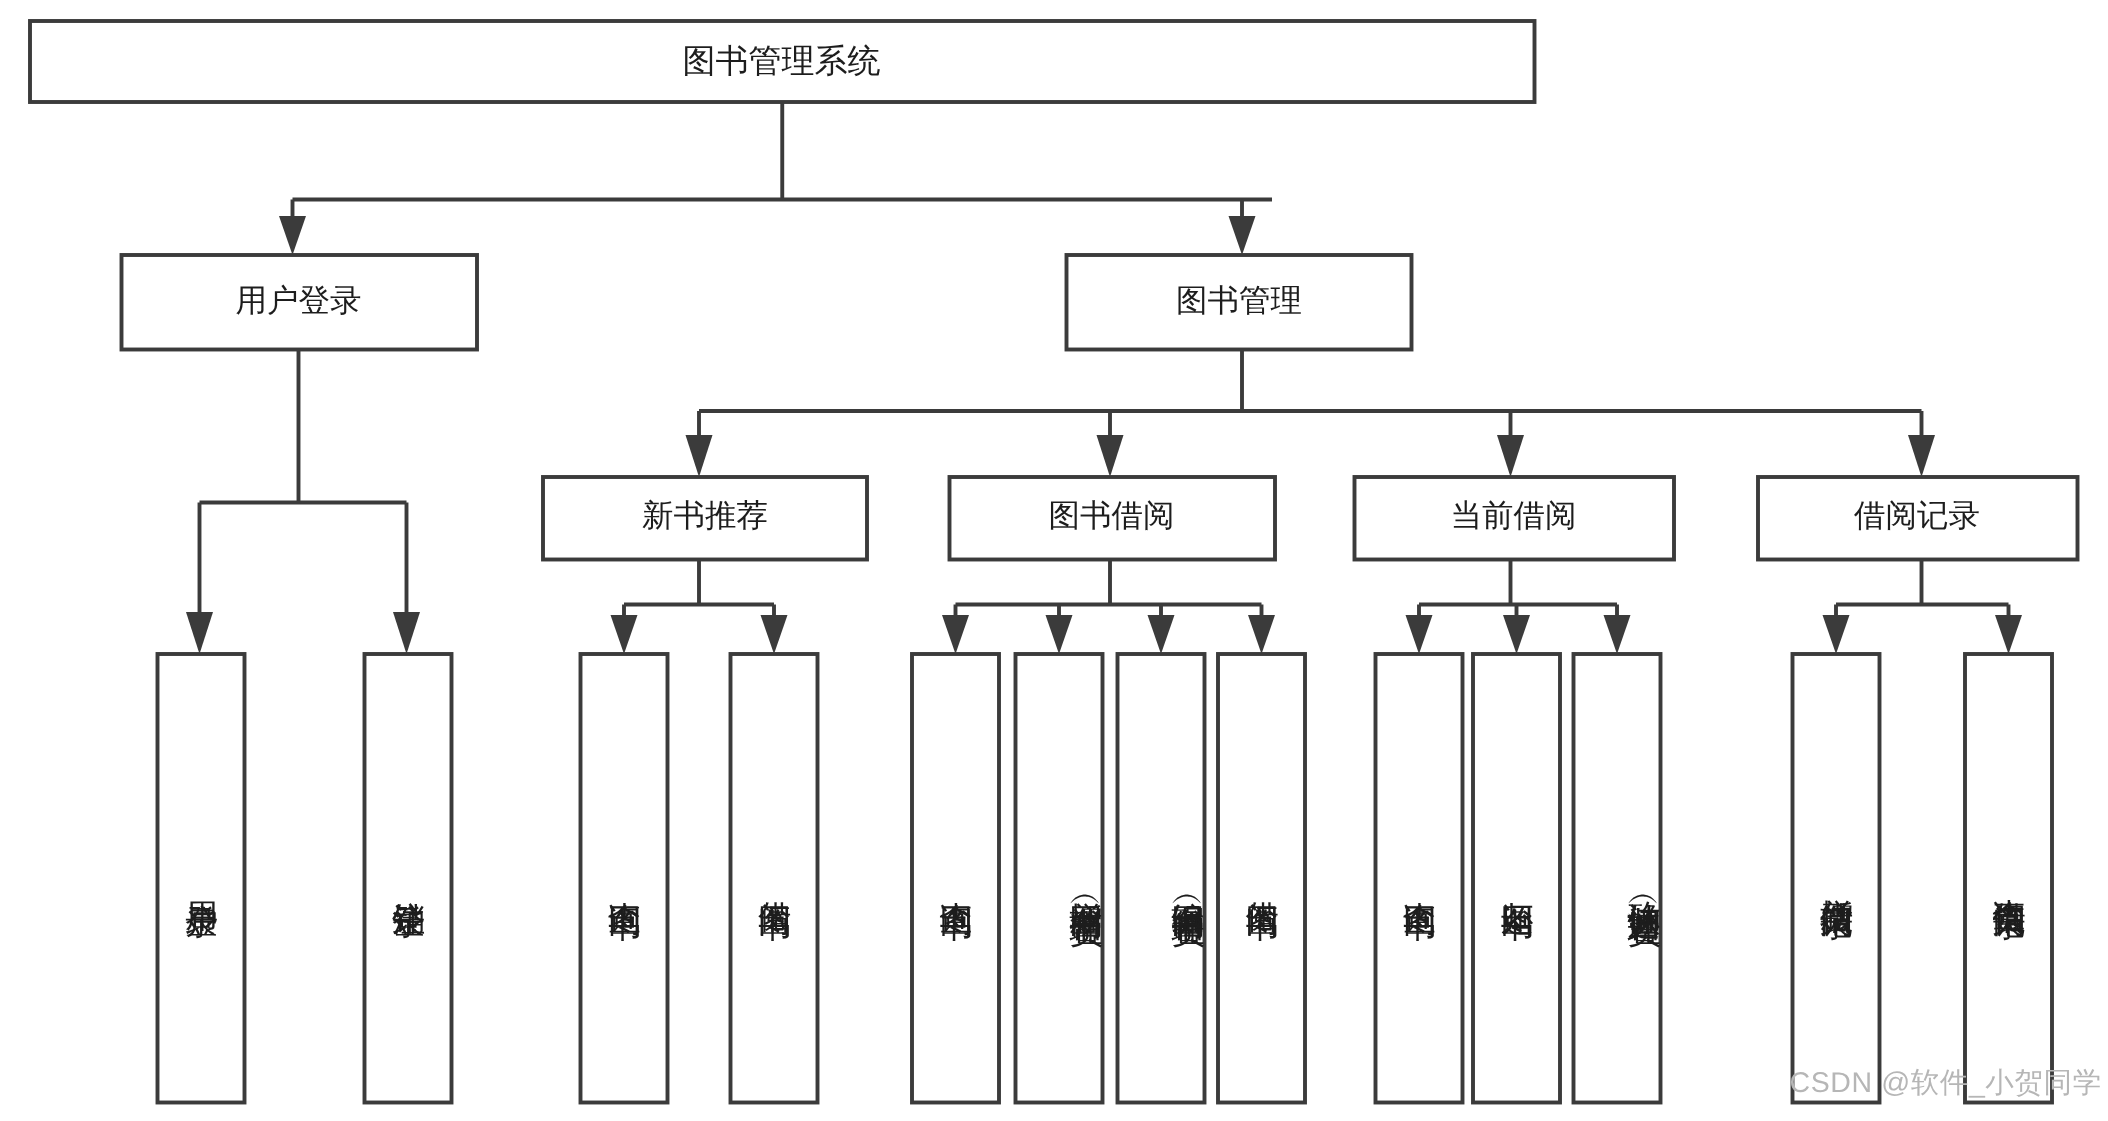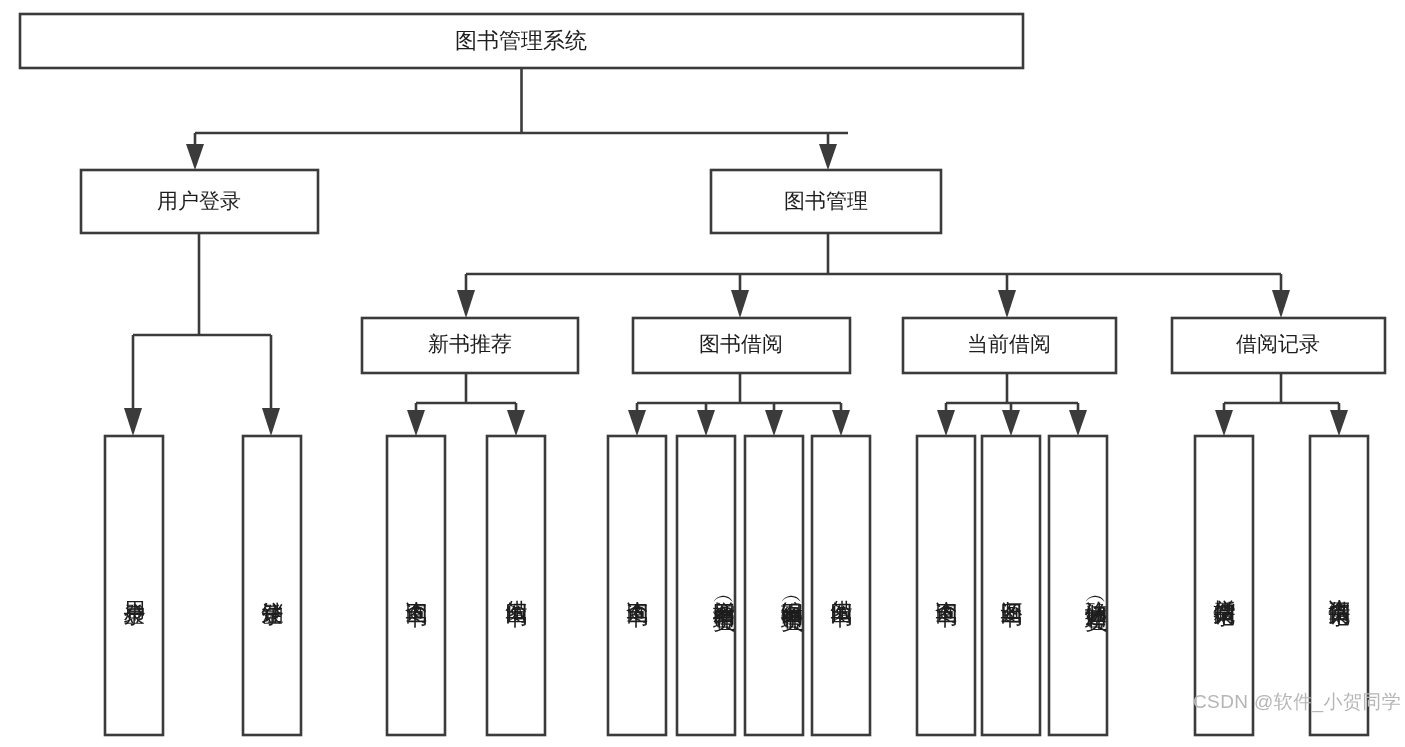--- a/index.html
+++ b/index.html
@@ -217,15 +217,15 @@
   <div class="leaf-text" style="left:745px; top:440px; width:58px; height:299px; display:flex; align-items:flex-start; justify-content:center;">编辑图书（管理员）</div>
   <div class="leaf-text" style="left:812px; top:436px; width:58px; height:299px; display:flex; align-items:center; justify-content:center;">借阅图书</div>
 
   <div class="leaf-text" style="left:917px; top:436px; width:58px; height:299px; display:flex; align-items:center; justify-content:center;">查询图书</div>
   <div class="leaf-text" style="left:982px; top:436px; width:58px; height:299px; display:flex; align-items:center; justify-content:center;">归还图书</div>
   <div class="leaf-text" style="left:1049px; top:440px; width:58px; height:299px; display:flex; align-items:flex-start; justify-content:center;">确认归还（管理员）</div>
 
   <div class="leaf-text" style="left:1195px; top:436px; width:58px; height:299px; display:flex; align-items:center; justify-content:center;">新增借阅记录</div>
   <div class="leaf-text" style="left:1310px; top:436px; width:58px; height:299px; display:flex; align-items:center; justify-content:center;">查询借阅记录</div>
 
-  <div class="watermark" style="left:1193px; top:689px;">CSDN @软件_小贺同学</div>
+  <div class="watermark" style="left:1193px; top:709px;">CSDN @软件_小贺同学</div>
 
 </div>
 
 </body></html>

